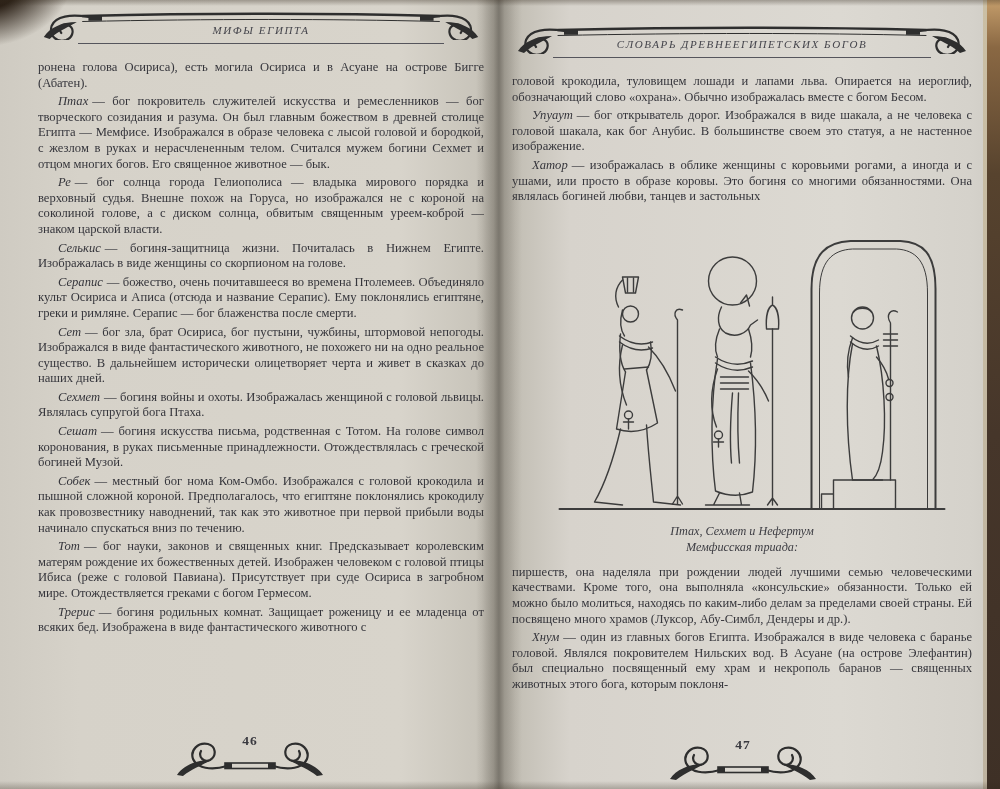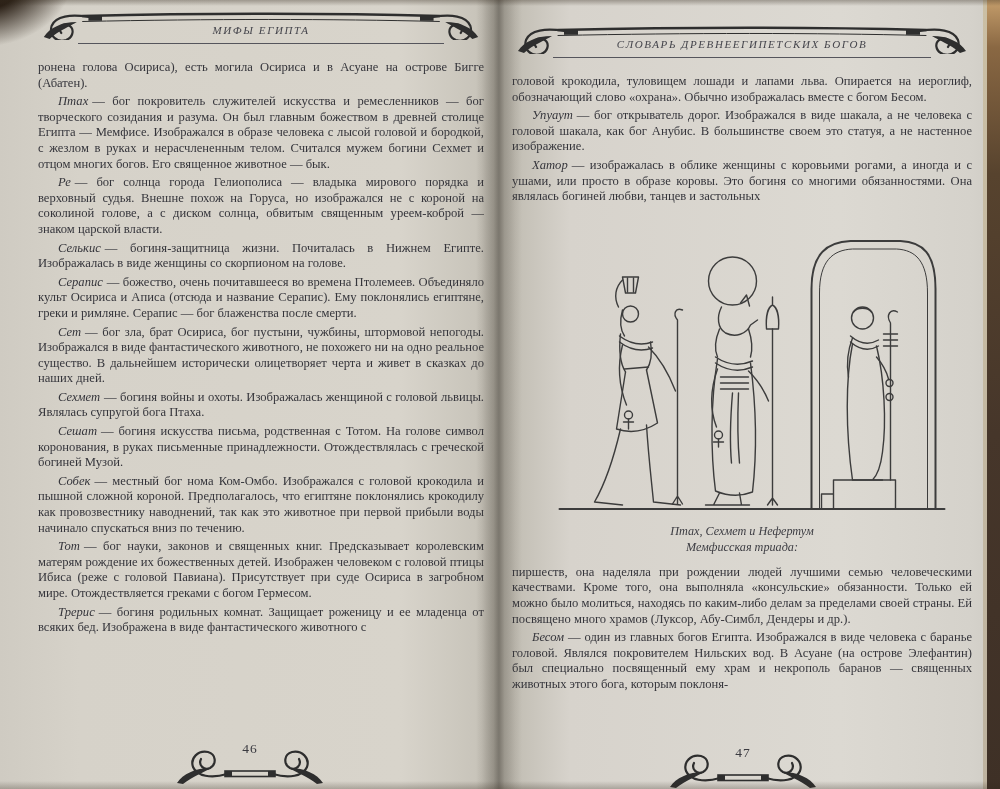--- a/index.html
+++ b/index.html
@@ -40,21 +40,21 @@
 
   .lp-body{margin-top:8px;height:676px;overflow:hidden;}
 
   .rp-top{margin-top:8px;}
   .figure-wrap{margin:12px 0 6px 36px;width:408px;height:300px;}
   .figure-wrap svg{width:100%;height:100%;}
   .fig-caption{text-align:center;font-style:italic;font-size:12.2px;line-height:16px;color:#3c3c42;margin:2px 0 10px 0;}
   .rp-bottom{margin-top:4px;height:168px;overflow:hidden;}
 
   .pg-footer{position:absolute;left:0;right:0;bottom:8px;height:48px;}
-  .footer-orn{position:relative;width:180px;height:46px;margin:12px auto;}
+  .footer-orn{position:relative;width:180px;height:46px;margin:4px auto;font-weight:bold;}
   .footer-orn svg{position:absolute;left:0;top:0;width:180px;height:46px;}
   .page-num{position:absolute;left:0;right:0;top:0;text-align:center;font-size:13.5px;color:#3a3a40;letter-spacing:1px;}
   .page-left .pg-footer{bottom:12px;}
 </style>
 </head>
 <body>
 
 <svg width="0" height="0" style="position:absolute">
   <defs>
     <g id="hdr-orn" stroke="#2e2e2e" fill="none" stroke-linecap="round">
@@ -190,21 +190,21 @@
       </svg>
     </div>
 
     <div class="fig-caption">
       <div>Птах, Сехмет и Нефертум</div>
       <div>Мемфисская триада:</div>
     </div>
 
     <div class="body-text rp-bottom">
       <p class="cont"><span>пиршеств, она наделяла при рождении людей лучшими семью человеческими качествами. Кроме того, она выполняла «консульские» обязанности. Только ей можно было молиться, находясь по каким-либо делам за пределами своей страны. Ей посвящено много храмов (Луксор, Абу-Симбл, Дендеры и др.).</span></p>
-      <p><i class="term">Бесом</i><span>— один из главных богов Египта. Изображался в виде человека с баранье головой. Являлся покровителем Нильских вод. В Асуане (на острове Элефантин) был специально посвященный ему храм и некрополь баранов — священных животных этого бога, которым поклоня-</span></p>
+      <p><i class="term">Хнум</i><span>— один из главных богов Египта. Изображался в виде человека с баранье головой. Являлся покровителем Нильских вод. В Асуане (на острове Элефантин) был специально посвященный ему храм и некрополь баранов — священных животных этого бога, которым поклоня-</span></p>
     </div>
 
     <div class="pg-footer">
       <div class="footer-orn">
         <svg viewBox="0 0 170 46">
             <use href="#ftr-orn"></use>
           </svg>
         <div class="page-num">47</div>
       </div>
     </div>

